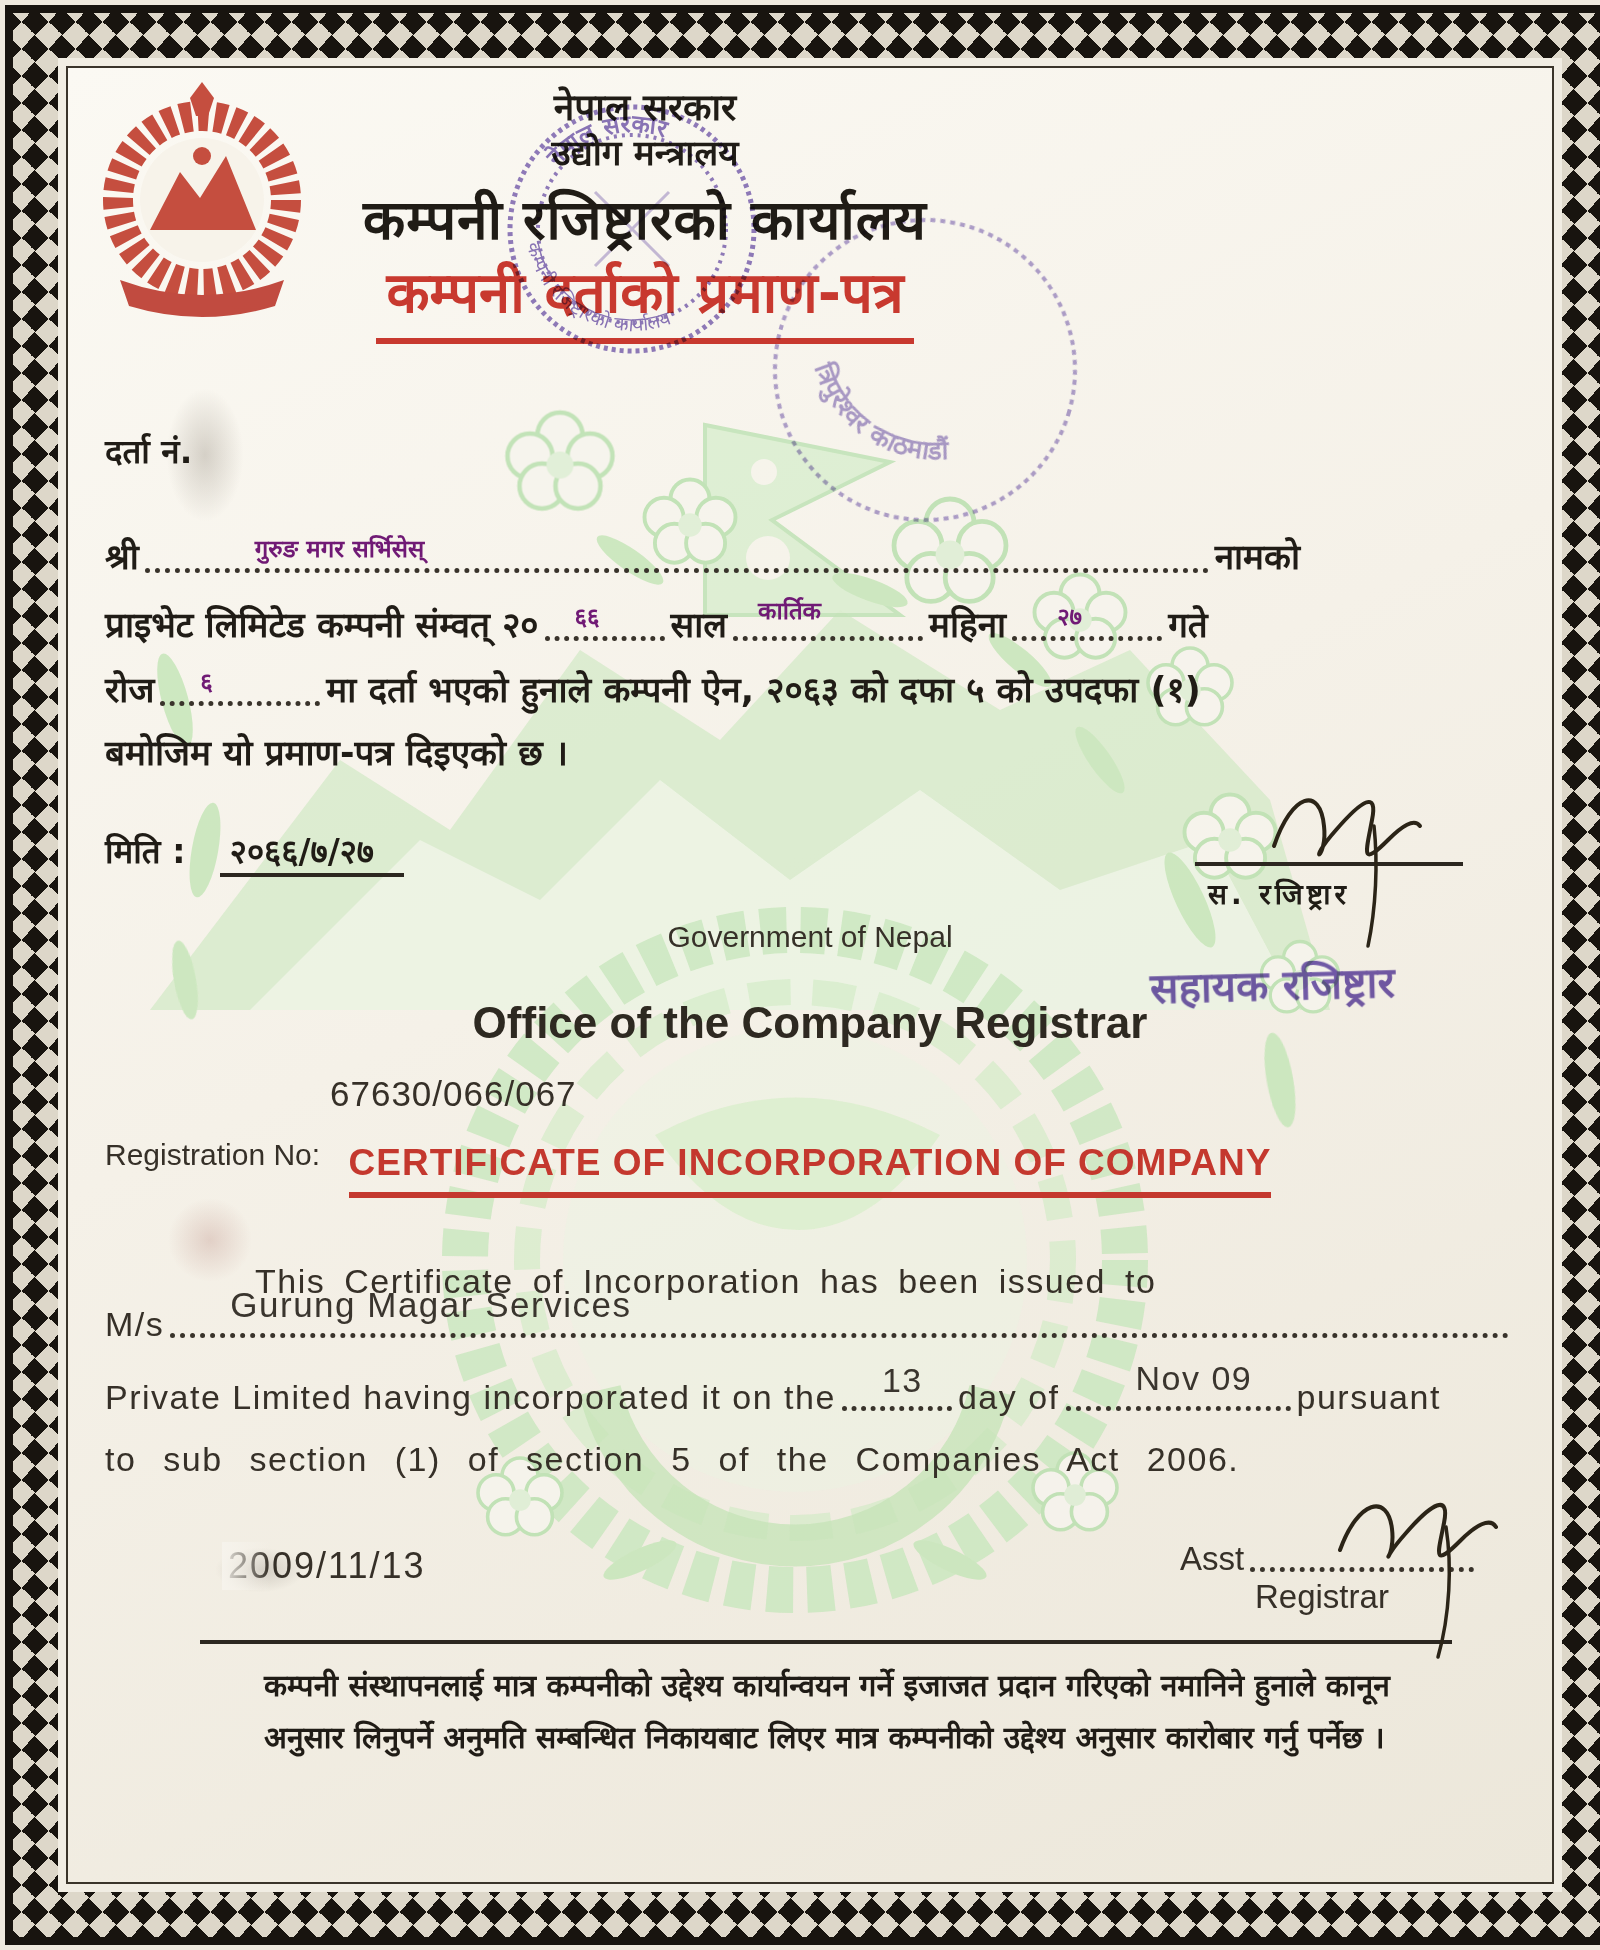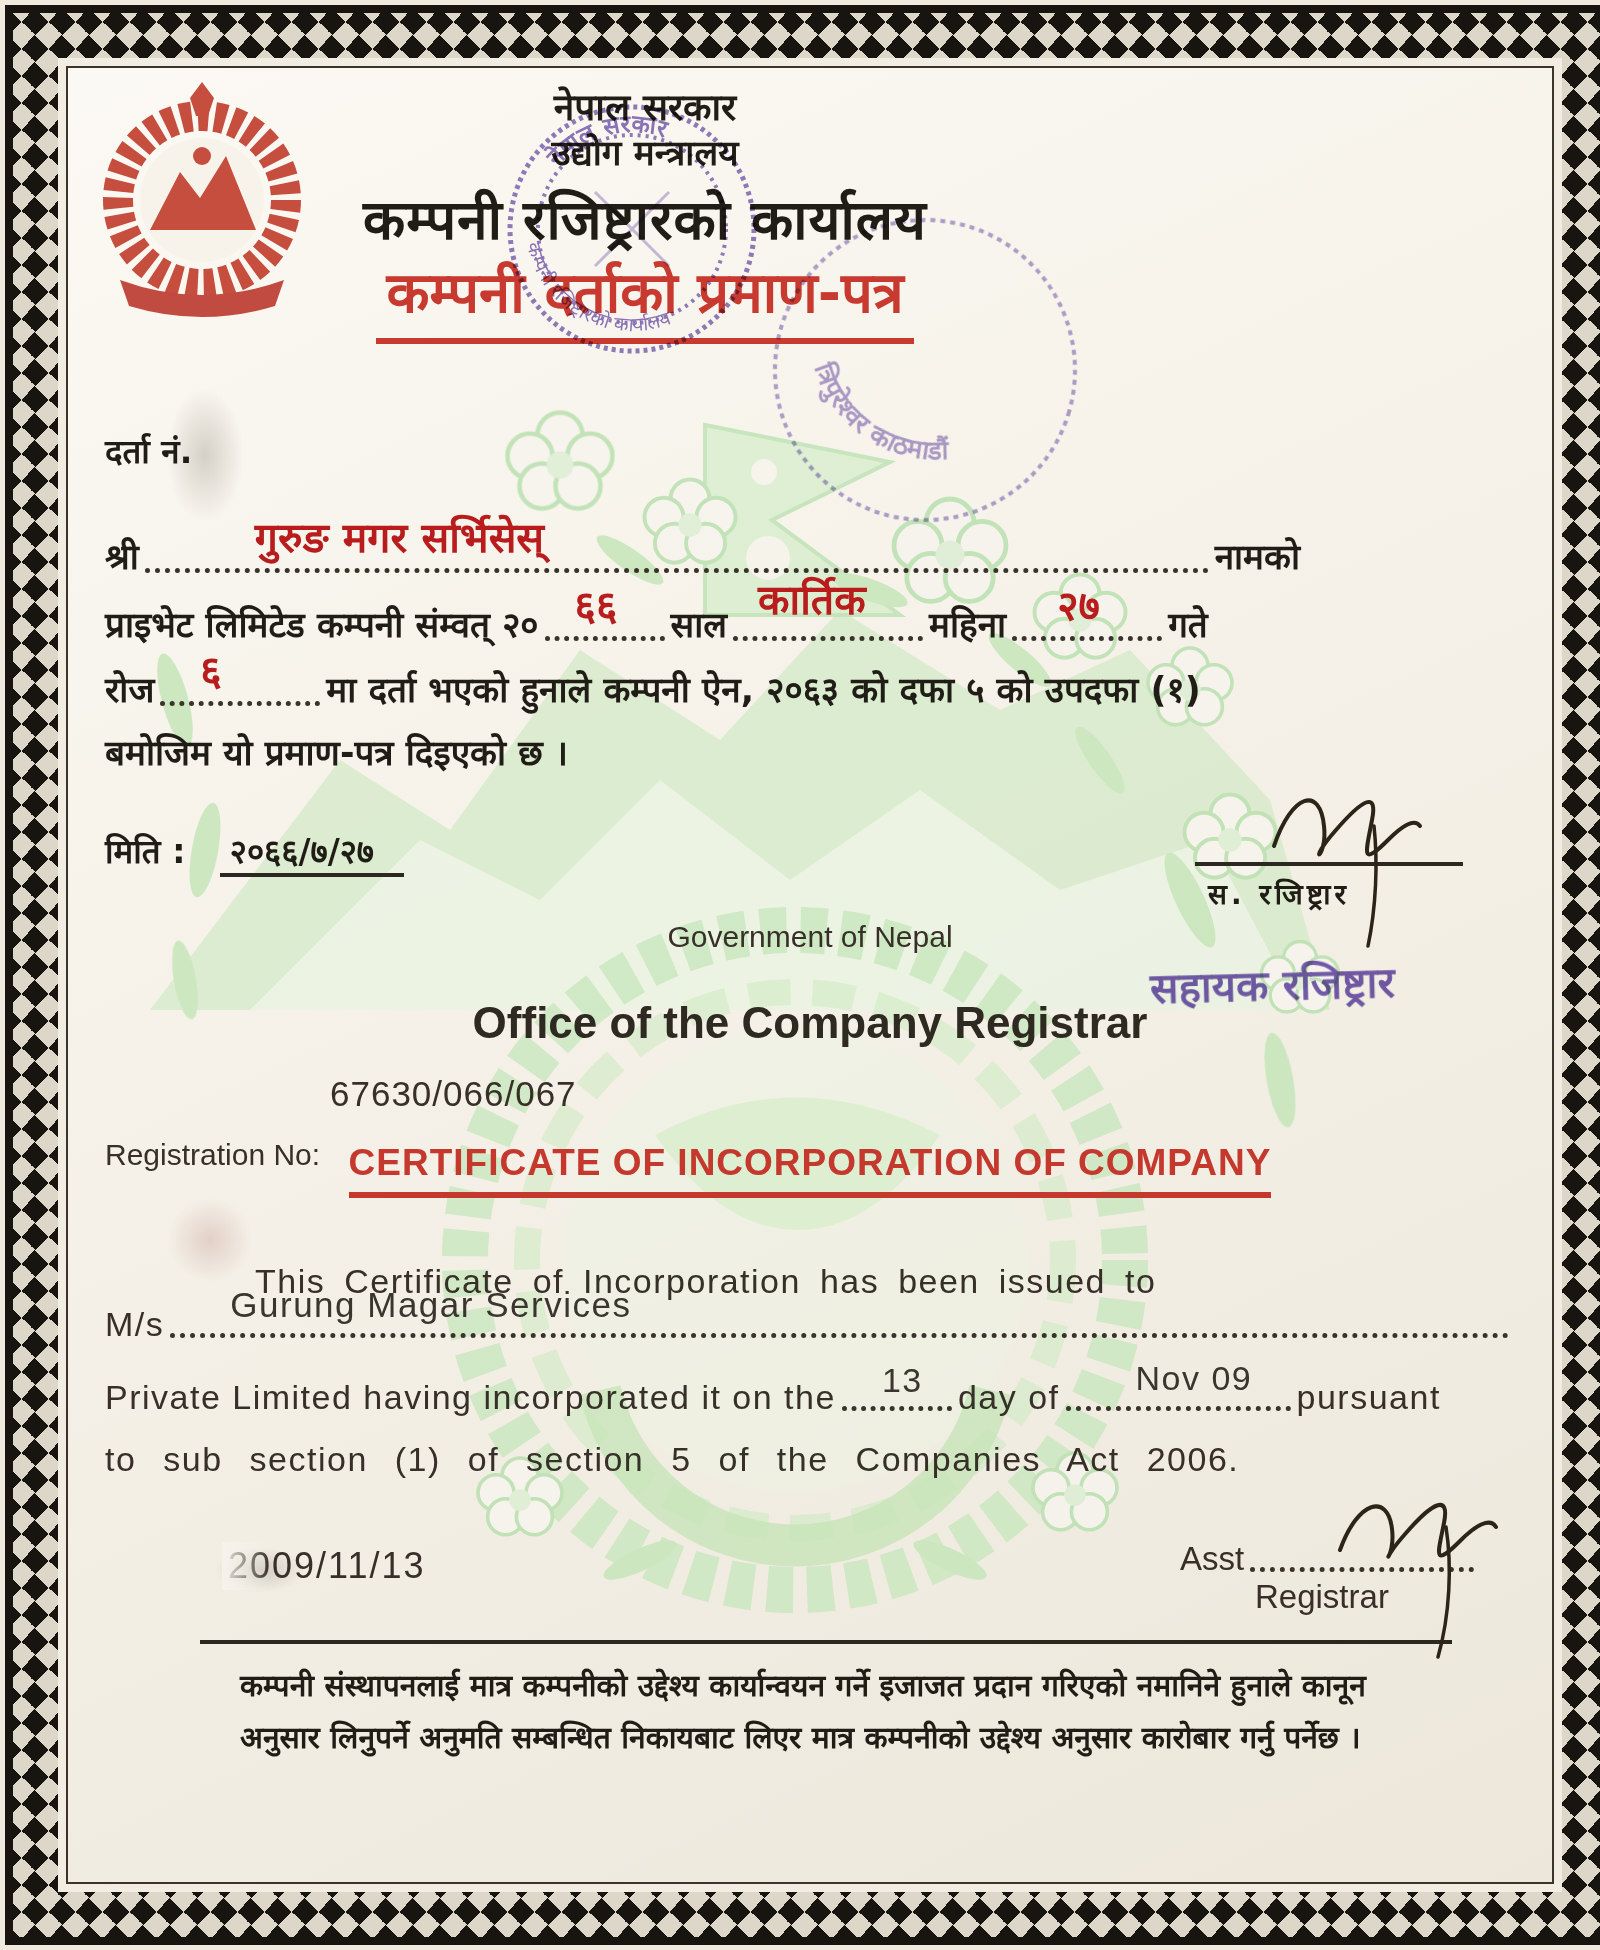--- a/index.html
+++ b/index.html
@@ -24,32 +24,32 @@
   
   .dev{font-weight:700;color:#201c16;}
   .hdr{position:absolute;left:300px;width:690px;text-align:center;z-index:3;}
   .h1{font-size:37px;}
   .h2{font-size:35px;}
   .h3{font-size:55px;letter-spacing:1px;}
   .hred{display:inline-block;font-size:56px;color:#c8392f;border-bottom:6px solid #c8392f;padding:0 10px 10px;text-align:right;}
   .body-line{position:absolute;left:105px;right:320px;display:flex;align-items:flex-end;font-size:35px;z-index:3;}
   .dots{flex:1;border-bottom:5px dotted #39332b;position:relative;height:8px;margin:0 6px 6px;}
   .dots.fix{flex:none;}
-  .hand{position:absolute;bottom:4px;white-space:nowrap;font-size:41px;font-weight:700;color:#b91c1c;}
+  .hand{position:absolute;bottom:4px;white-space:nowrap;font-size:24px;font-weight:700;color:#701a75;}
   .eng-hand{font-family:"Liberation Sans",sans-serif;font-weight:400;color:#3a352e;}
   .label{white-space:nowrap;}
   
   .eng{font-family:"Liberation Sans",sans-serif;color:#363028;}
   .ecenter{position:absolute;left:70px;right:70px;text-align:center;z-index:3;}
   .etitle{font-size:44px;font-weight:700;color:#2e2921;}
   .credtitle{display:inline-block;font-size:37px;font-weight:700;color:#c4382e;letter-spacing:1px;
              border-bottom:6px solid #c4382e;padding-bottom:8px;}
   .epara{font-size:34px;letter-spacing:1.5px;}
   .rule{position:absolute;left:200px;right:168px;top:1640px;height:4px;background:#2c2720;z-index:3;}
-  .foot{font-size:30px;line-height:1.72;}
+  .foot{font-size:30px;line-height:1.72;margin-left:24px;}
   .underline-val{border-bottom:4px solid #2c2720;padding:0 30px 2px 10px;}
   .fade-patch{position:absolute;z-index:4;background:linear-gradient(90deg,rgba(246,243,236,.96),rgba(246,243,236,0));}
   .purple-stamp-text{position:absolute;z-index:5;font-size:42px;font-weight:700;color:#5c3fa6;opacity:.85;
                      transform:rotate(-1.5deg);white-space:nowrap;mix-blend-mode:multiply;}
 </style>
 </head>
 <body>
 
 <div class="page">
   <div class="frame"></div>

